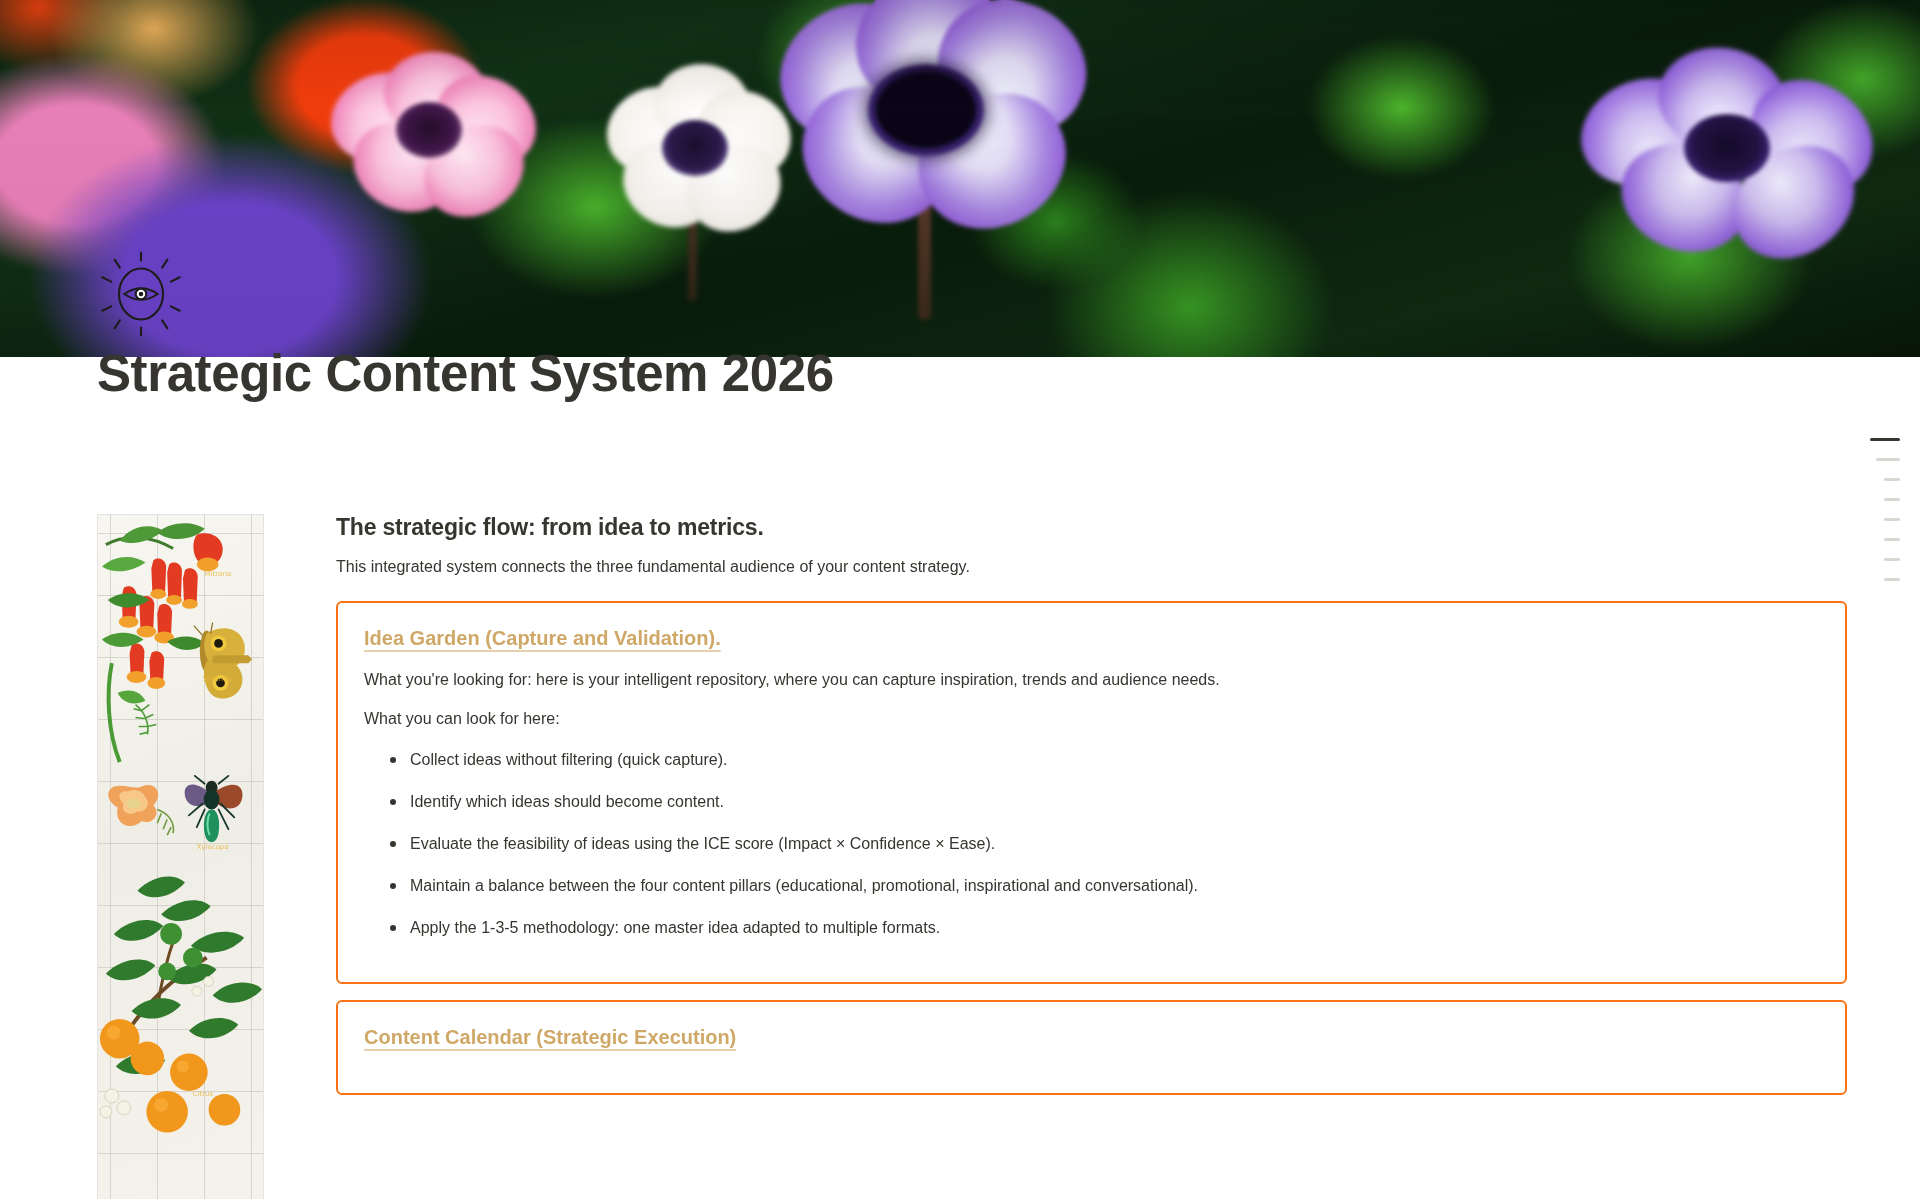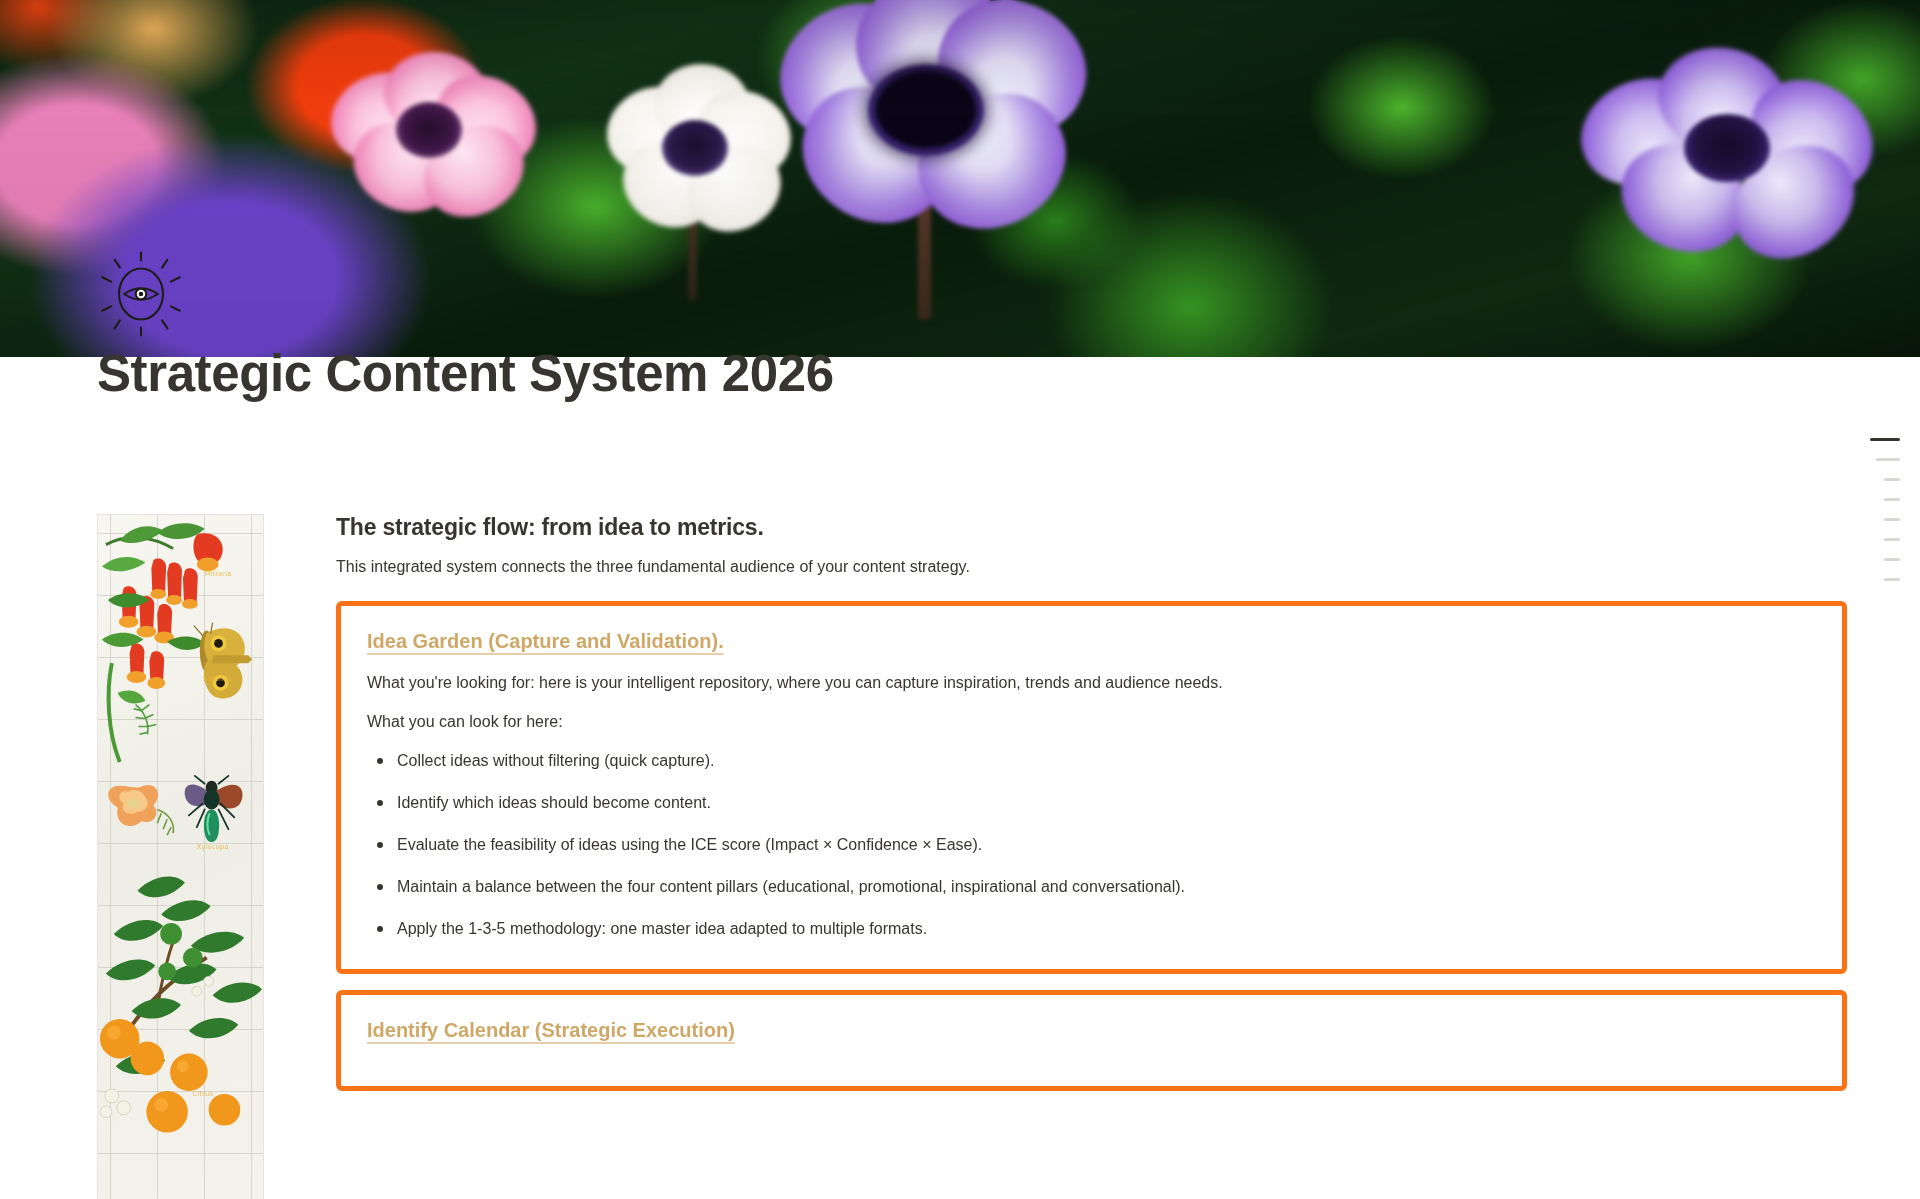--- a/index.html
+++ b/index.html
@@ -250,21 +250,21 @@
     margin-bottom: 14px;
   }
   p.section-lead {
     font-size: 16px;
     line-height: 1.5;
     color: #37352f;
     margin-bottom: 22px;
   }
 
   .card {
-    border: 5px solid #f97316;
+    border: 2px solid #f97316;
     border-radius: 6px;
     padding: 24px 26px 26px 26px;
     margin-bottom: 16px;
     background: #fff;
   }
   .card-title {
     display: inline-block;
     font-size: 20px;
     font-weight: 700;
     color: #cfa867;
@@ -277,21 +277,21 @@
   }
   .card p.line {
     font-size: 16px;
     line-height: 1.55;
     color: #37352f;
     margin-bottom: 14px;
   }
   .card p.line strong { font-weight: 400; }
   ul.card-list {
     list-style: none;
-    margin: 0; padding: 0;
+    margin: 16px; padding: 0;
   }
   ul.card-list li {
     position: relative;
     font-size: 16px;
     line-height: 1.5;
     color: #37352f;
     padding-left: 30px;
     margin-bottom: 18px;
   }
   ul.card-list li:last-child { margin-bottom: 2px; }
@@ -552,21 +552,21 @@
         <ul class="card-list">
           <li>Collect ideas without filtering (quick capture).</li>
           <li>Identify which ideas should become content.</li>
           <li>Evaluate the feasibility of ideas using the ICE score (Impact × Confidence × Ease).</li>
           <li>Maintain a balance between the four content pillars (educational, promotional, inspirational and conversational).</li>
           <li>Apply the 1-3-5 methodology: one master idea adapted to multiple formats.</li>
         </ul>
       </div>
 
       <div class="card">
-        <a class="card-title">Identify Calendar (Strategic Execution)</a>
+        <a class="card-title">Content Calendar (Strategic Execution)</a>
       </div>
     </div>
   </div>
 
   <div class="toc-rail">
     <div class="toc-item active" style="width:30px"></div>
     <div class="toc-item dim" style="width:24px"></div>
     <div class="toc-item dim" style="width:16px"></div>
     <div class="toc-item dim" style="width:16px"></div>
     <div class="toc-item dim" style="width:16px"></div>

